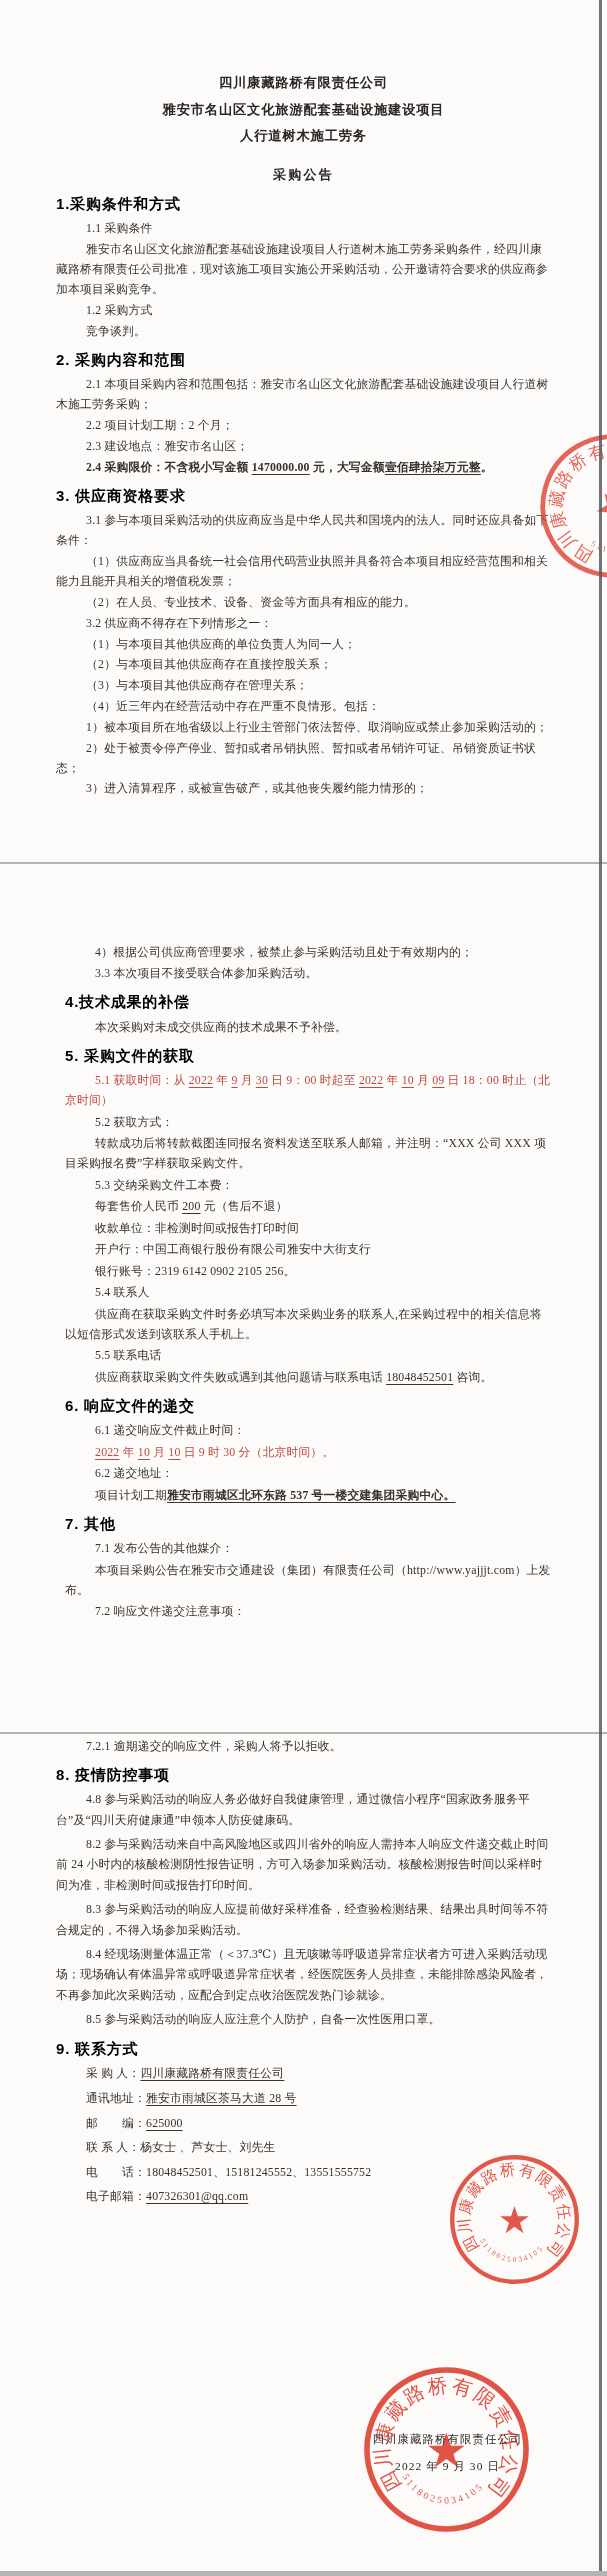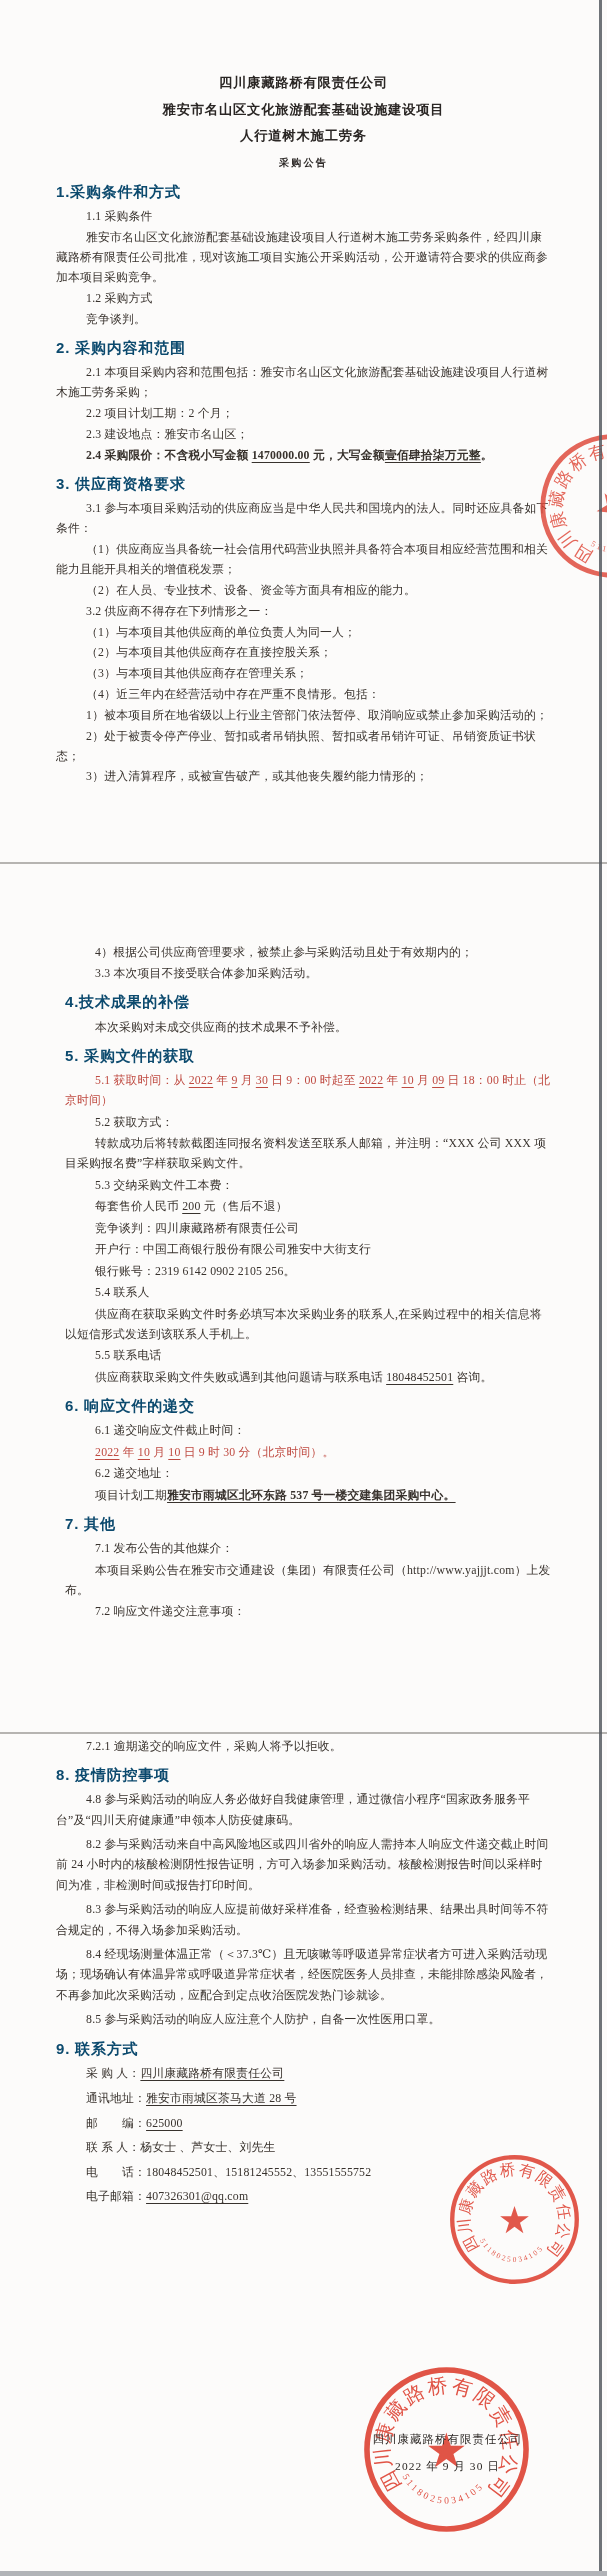--- a/index.html
+++ b/index.html
@@ -10,30 +10,30 @@
   #p2{height:870px;border-top:2.3px solid #b6b4b1;padding-left:9px;}
   #p3{height:844px;border-top:2.3px solid #b6b4b1;}
   .content{padding:0 56px;}
   #p1 .content{padding-top:67px;}
   #p2 .content{padding-top:76px;}
   #p3 .content{}
 
   
   .t{text-align:center;font-family:"Liberation Sans","DejaVu Sans",sans-serif;font-weight:700;
      font-size:13.3px;color:#2a2624;line-height:21px;margin:5.3px 0;letter-spacing:0.8px;}
-  .st{margin-top:6px;font-size:10px;letter-spacing:2.3px;}
+  .st{margin-top:18px;font-size:13px;letter-spacing:2.3px;}
 
   
   .blk{font-size:11.8px;color:#38322d;line-height:20px;letter-spacing:0.2px;}
   .blk.p{margin:0.8px 0;text-indent:2.55em;}
   #p2 .blk.p,#p3 .blk.p{margin:1.5px 0;}
   #p3 .blk.sp{margin:3.8px 0;line-height:20.5px;}
   #p3 .blk.fld{margin:4.6px 0;}
   .blk.h1{font-family:"Liberation Sans","DejaVu Sans",sans-serif;font-weight:700;font-size:15px;
-          color:#0c4a6e;line-height:20px;margin:9px 0 4.6px;text-indent:0;letter-spacing:0.8px;}
+          color:#000000;line-height:20px;margin:9px 0 4.6px;text-indent:0;letter-spacing:0.8px;}
   .u{text-decoration:underline;text-underline-offset:3px;}
   .b{font-weight:700;}
   .bu{font-weight:700;text-decoration:underline;text-underline-offset:3px;margin-top:32px;}
   .r{color:#bf4a41;}
   .ru{color:#bf4a41;text-decoration:underline;text-underline-offset:3px;}
 
   
   .sig{position:absolute;left:326px;top:687px;width:243px;text-align:center;color:#2b2724;z-index:4;}
   .sig-line{font-size:11.4px;letter-spacing:1.1px;line-height:20px;margin:7.6px 0;}
 
@@ -109,21 +109,21 @@
           <div class="blk p"><span>4）根据公司供应商管理要求，被禁止参与采购活动且处于有效期内的；</span></div>
           <div class="blk p"><span>3.3 本次项目不接受联合体参加采购活动。</span></div>
           <div class="blk h1"><span>4.技术成果的补偿</span></div>
           <div class="blk p"><span>本次采购对未成交供应商的技术成果不予补偿。</span></div>
           <div class="blk h1"><span>5. 采购文件的获取</span></div>
           <div class="blk p"><span class="r">5.1 获取时间：从 </span><span class="ru">2022</span><span class="r"> 年 </span><span class="ru">9</span><span class="r"> 月 </span><span class="ru">30</span><span class="r"> 日 9：00 时起至 </span><span class="ru">2022</span><span class="r"> 年 </span><span class="ru">10</span><span class="r"> 月 </span><span class="ru">09</span><span class="r"> 日 18：00 时止（北京时间）</span></div>
           <div class="blk p"><span>5.2 获取方式：</span></div>
           <div class="blk p"><span>转款成功后将转款截图连同报名资料发送至联系人邮箱，并注明：“XXX 公司 XXX 项目采购报名费”字样获取采购文件。</span></div>
           <div class="blk p"><span>5.3 交纳采购文件工本费：</span></div>
           <div class="blk p"><span>每套售价人民币 </span><span class="u">200</span><span> 元（售后不退）</span></div>
-          <div class="blk p"><span>竞争谈判：四川康藏路桥有限责任公司</span></div>
+          <div class="blk p"><span>收款单位：非检测时间或报告打印时间</span></div>
           <div class="blk p"><span>开户行：中国工商银行股份有限公司雅安中大街支行</span></div>
           <div class="blk p"><span>银行账号：2319 6142 0902 2105 256。</span></div>
           <div class="blk p"><span>5.4 联系人</span></div>
           <div class="blk p"><span>供应商在获取采购文件时务必填写本次采购业务的联系人,在采购过程中的相关信息将以短信形式发送到该联系人手机上。</span></div>
           <div class="blk p"><span>5.5 联系电话</span></div>
           <div class="blk p"><span>供应商获取采购文件失败或遇到其他问题请与联系电话 </span><span class="u">18048452501</span><span> 咨询。</span></div>
           <div class="blk h1"><span>6. 响应文件的递交</span></div>
           <div class="blk p"><span>6.1 递交响应文件截止时间：</span></div>
           <div class="blk p"><span class="ru">2022</span><span class="r"> 年 </span><span class="ru">10</span><span class="r"> 月 </span><span class="ru">10</span><span class="r"> 日 9 时 30 分（北京时间）。</span></div>
           <div class="blk p"><span>6.2 递交地址：</span></div>

